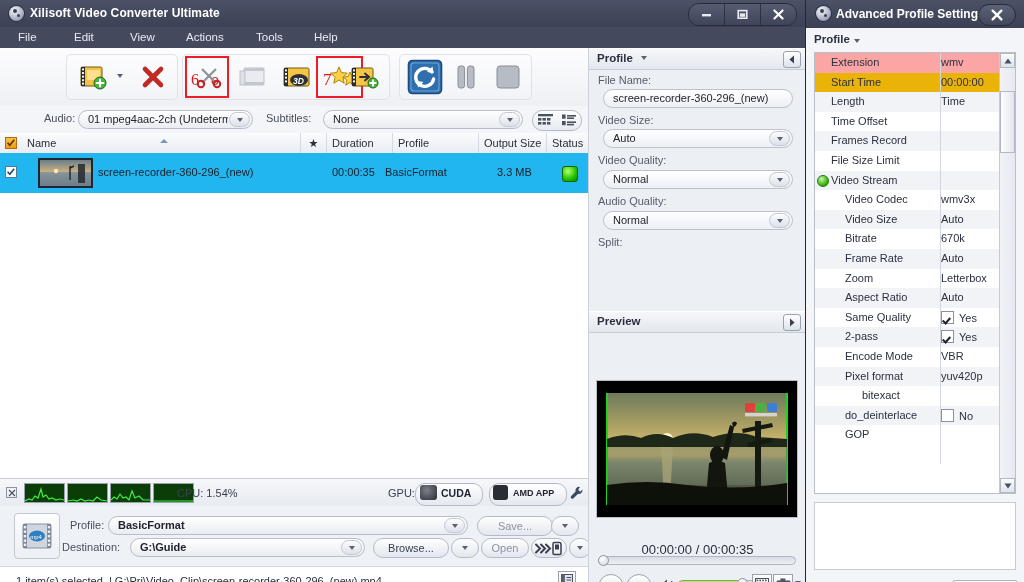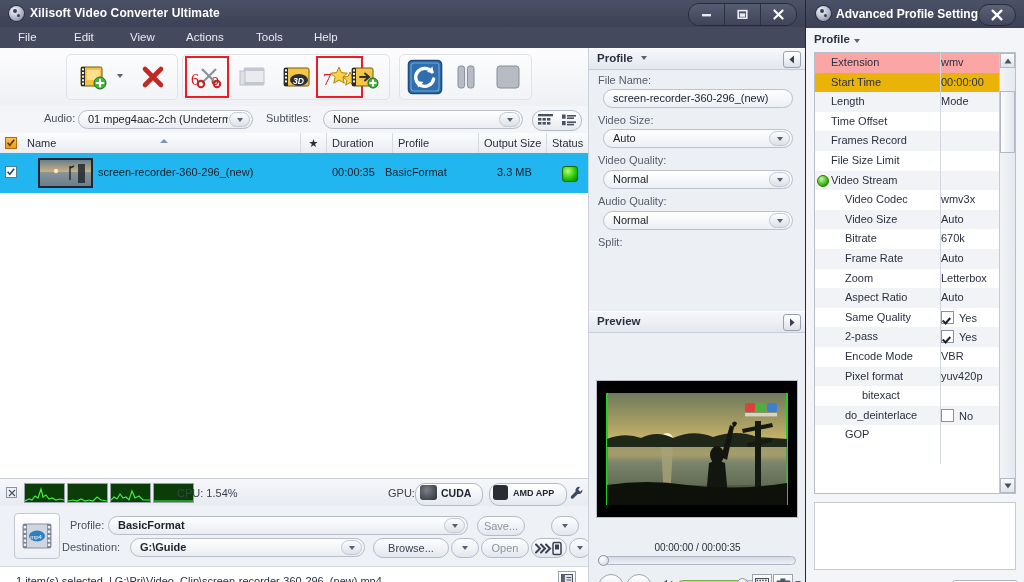--- a/index.html
+++ b/index.html
@@ -97,21 +97,21 @@
      background:linear-gradient(#f6f7fa,#e3e7ee);border-top:1px solid #fff;border-bottom:1px solid #c8ccd6;}
   .secthead .st{position:absolute;left:8px;top:3px;font-size:11.5px;font-weight:bold;color:#2b3040;}
   .sqbtn{position:absolute;right:5px;top:2px;width:16px;height:15px;border:1px solid #9aa1b0;border-radius:3px;
      background:linear-gradient(#ffffff,#dde2ea);display:flex;align-items:center;justify-content:center;cursor:pointer;}
   .fieldlbl{position:absolute;left:9px;font-size:11px;color:#575c6b;}
   .roundfield{position:absolute;left:14px;width:190px;height:19px;border:1px solid #bcc1cc;border-radius:10px;
      background:linear-gradient(#ffffff,#eceff5);box-sizing:border-box;}
   .roundfield .rv{position:absolute;left:9px;top:2px;font-size:11px;color:#1c2029;}
 
   .previewbox{position:absolute;left:7px;top:332px;width:202px;height:138px;background:#000;border:1px solid #b9bec9;box-sizing:border-box;}
-  .ptime{position:absolute;left:0;top:494px;width:217px;text-align:center;font-size:10px;color:#2a2e39;}
+  .ptime{position:absolute;left:0;top:494px;width:217px;text-align:center;font-size:13px;color:#2a2e39;}
   .seek{position:absolute;left:9px;top:508px;width:198px;height:9px;border:1px solid #b0b6c2;border-radius:5px;
      background:linear-gradient(#d6dae2,#eef0f5);box-sizing:border-box;}
   .knob{position:absolute;width:11px;height:11px;border-radius:50%;border:1px solid #8e94a2;
      background:radial-gradient(circle at 35% 30%,#ffffff,#cfd4de);box-sizing:border-box;}
   .circbtn{position:absolute;width:24px;height:24px;border-radius:50%;border:1px solid #9da3b1;
      background:linear-gradient(#ffffff,#d7dce5);display:flex;align-items:center;justify-content:center;cursor:pointer;}
 
   
   .apswin{position:absolute;left:805px;top:0;width:219px;height:582px;
      background:#eceff4;border-left:1px solid #23273a;}
@@ -460,21 +460,21 @@
           </svg>
         </div>
 
         <div class="lbl" style="position:absolute;left:70px;top:13px">Profile:</div>
         <div class="combo" style="left:108px;top:10px;width:360px">
           <div class="cval" style="width:320px;font-weight:bold">BasicFormat</div>
           <div class="arrowbx">
               <div class="tri tri-s"></div>
             </div>
         </div>
-        <div class="pbtn" style="left:477px;top:10px;width:48px;color:#8d93a0">Save...</div>
+        <div class="pbtn" style="left:477px;top:10px;width:76px;color:#8d93a0">Save...</div>
         <div class="pbtn" style="left:551px;top:10px;width:28px">
             <div class="tri tri-s"></div>
           </div>
 
         <div class="lbl" style="position:absolute;left:62px;top:35px">Destination:</div>
         <div class="combo" style="left:130px;top:32px;width:235px">
           <div class="cval" style="width:198px;font-weight:bold">G:\Guide</div>
           <div class="arrowbx">
               <div class="tri tri-s"></div>
             </div>
@@ -688,21 +688,21 @@
               <div class="gv">wmv</div>
             </div>
             <div class="grow" style="background: #eab308;">
               <div class="gsep"></div>
               <div class="gk" style="left: 16px;">Start Time</div>
               <div class="gv">00:00:00</div>
             </div>
             <div class="grow" style="background: rgb(242, 243, 247);">
               <div class="gsep"></div>
               <div class="gk" style="left: 16px;">Length</div>
-              <div class="gv">Mode</div>
+              <div class="gv">Time</div>
             </div>
             <div class="grow" style="background: rgb(255, 255, 255);">
               <div class="gsep"></div>
               <div class="gk" style="left: 16px;">Time Offset</div>
               <div class="gv"></div>
             </div>
             <div class="grow" style="background: rgb(242, 243, 247);">
               <div class="gsep"></div>
               <div class="gk" style="left: 16px;">Frames Record</div>
               <div class="gv"></div>

